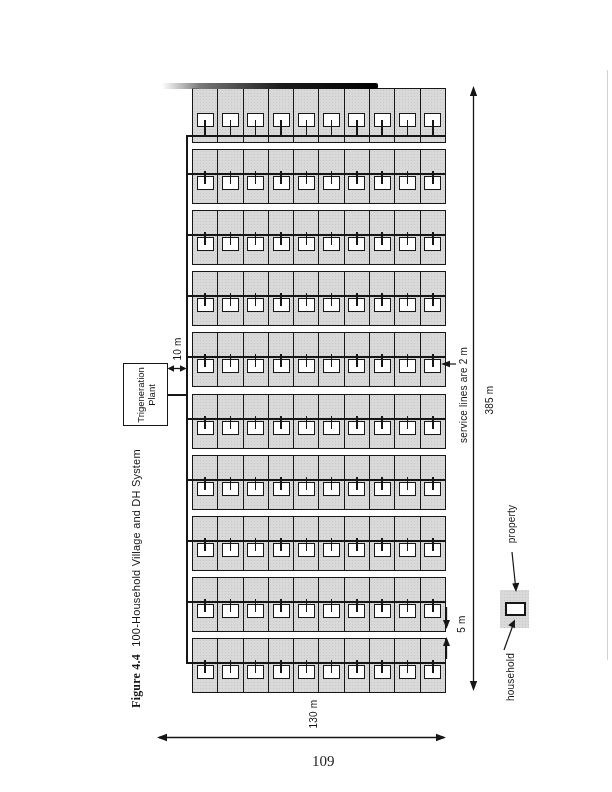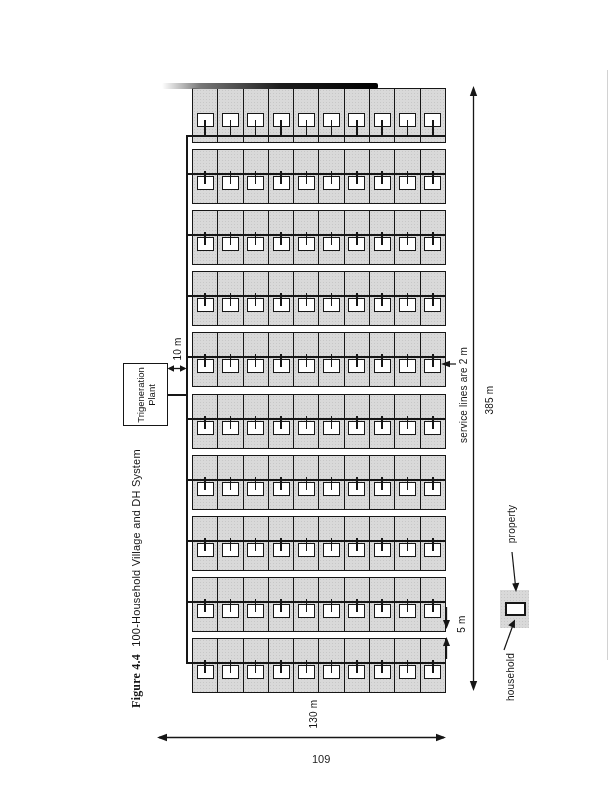--- a/index.html
+++ b/index.html
@@ -9,21 +9,21 @@
     font-family:"Liberation Sans", sans-serif; color:#111;
   }
   
   .rlabel{
     position:absolute; transform:translate(-50%,-50%) rotate(-90deg);
     white-space:nowrap; font-size:10px; color:#151515; letter-spacing:.2px;
   }
   .caption-fig{ font-family:"Liberation Serif", serif; font-weight:bold; font-size:12px; }
   .caption-title{ font-size:11px; }
   .folio{
-    position:absolute; font-family:Liberation Sans, sans-serif; font-size:11px; color:#222;
+    position:absolute; font-family:Liberation Serif, serif; font-size:15px; color:#222;
   }
   
   .band{
     position:absolute; left:192px; width:254px; height:55px;
     border:1.5px solid #161616; box-sizing:border-box;
     display:flex;
   }
   .plot{
     flex:1 1 0; position:relative;
     background-color:#d9d9d9;

